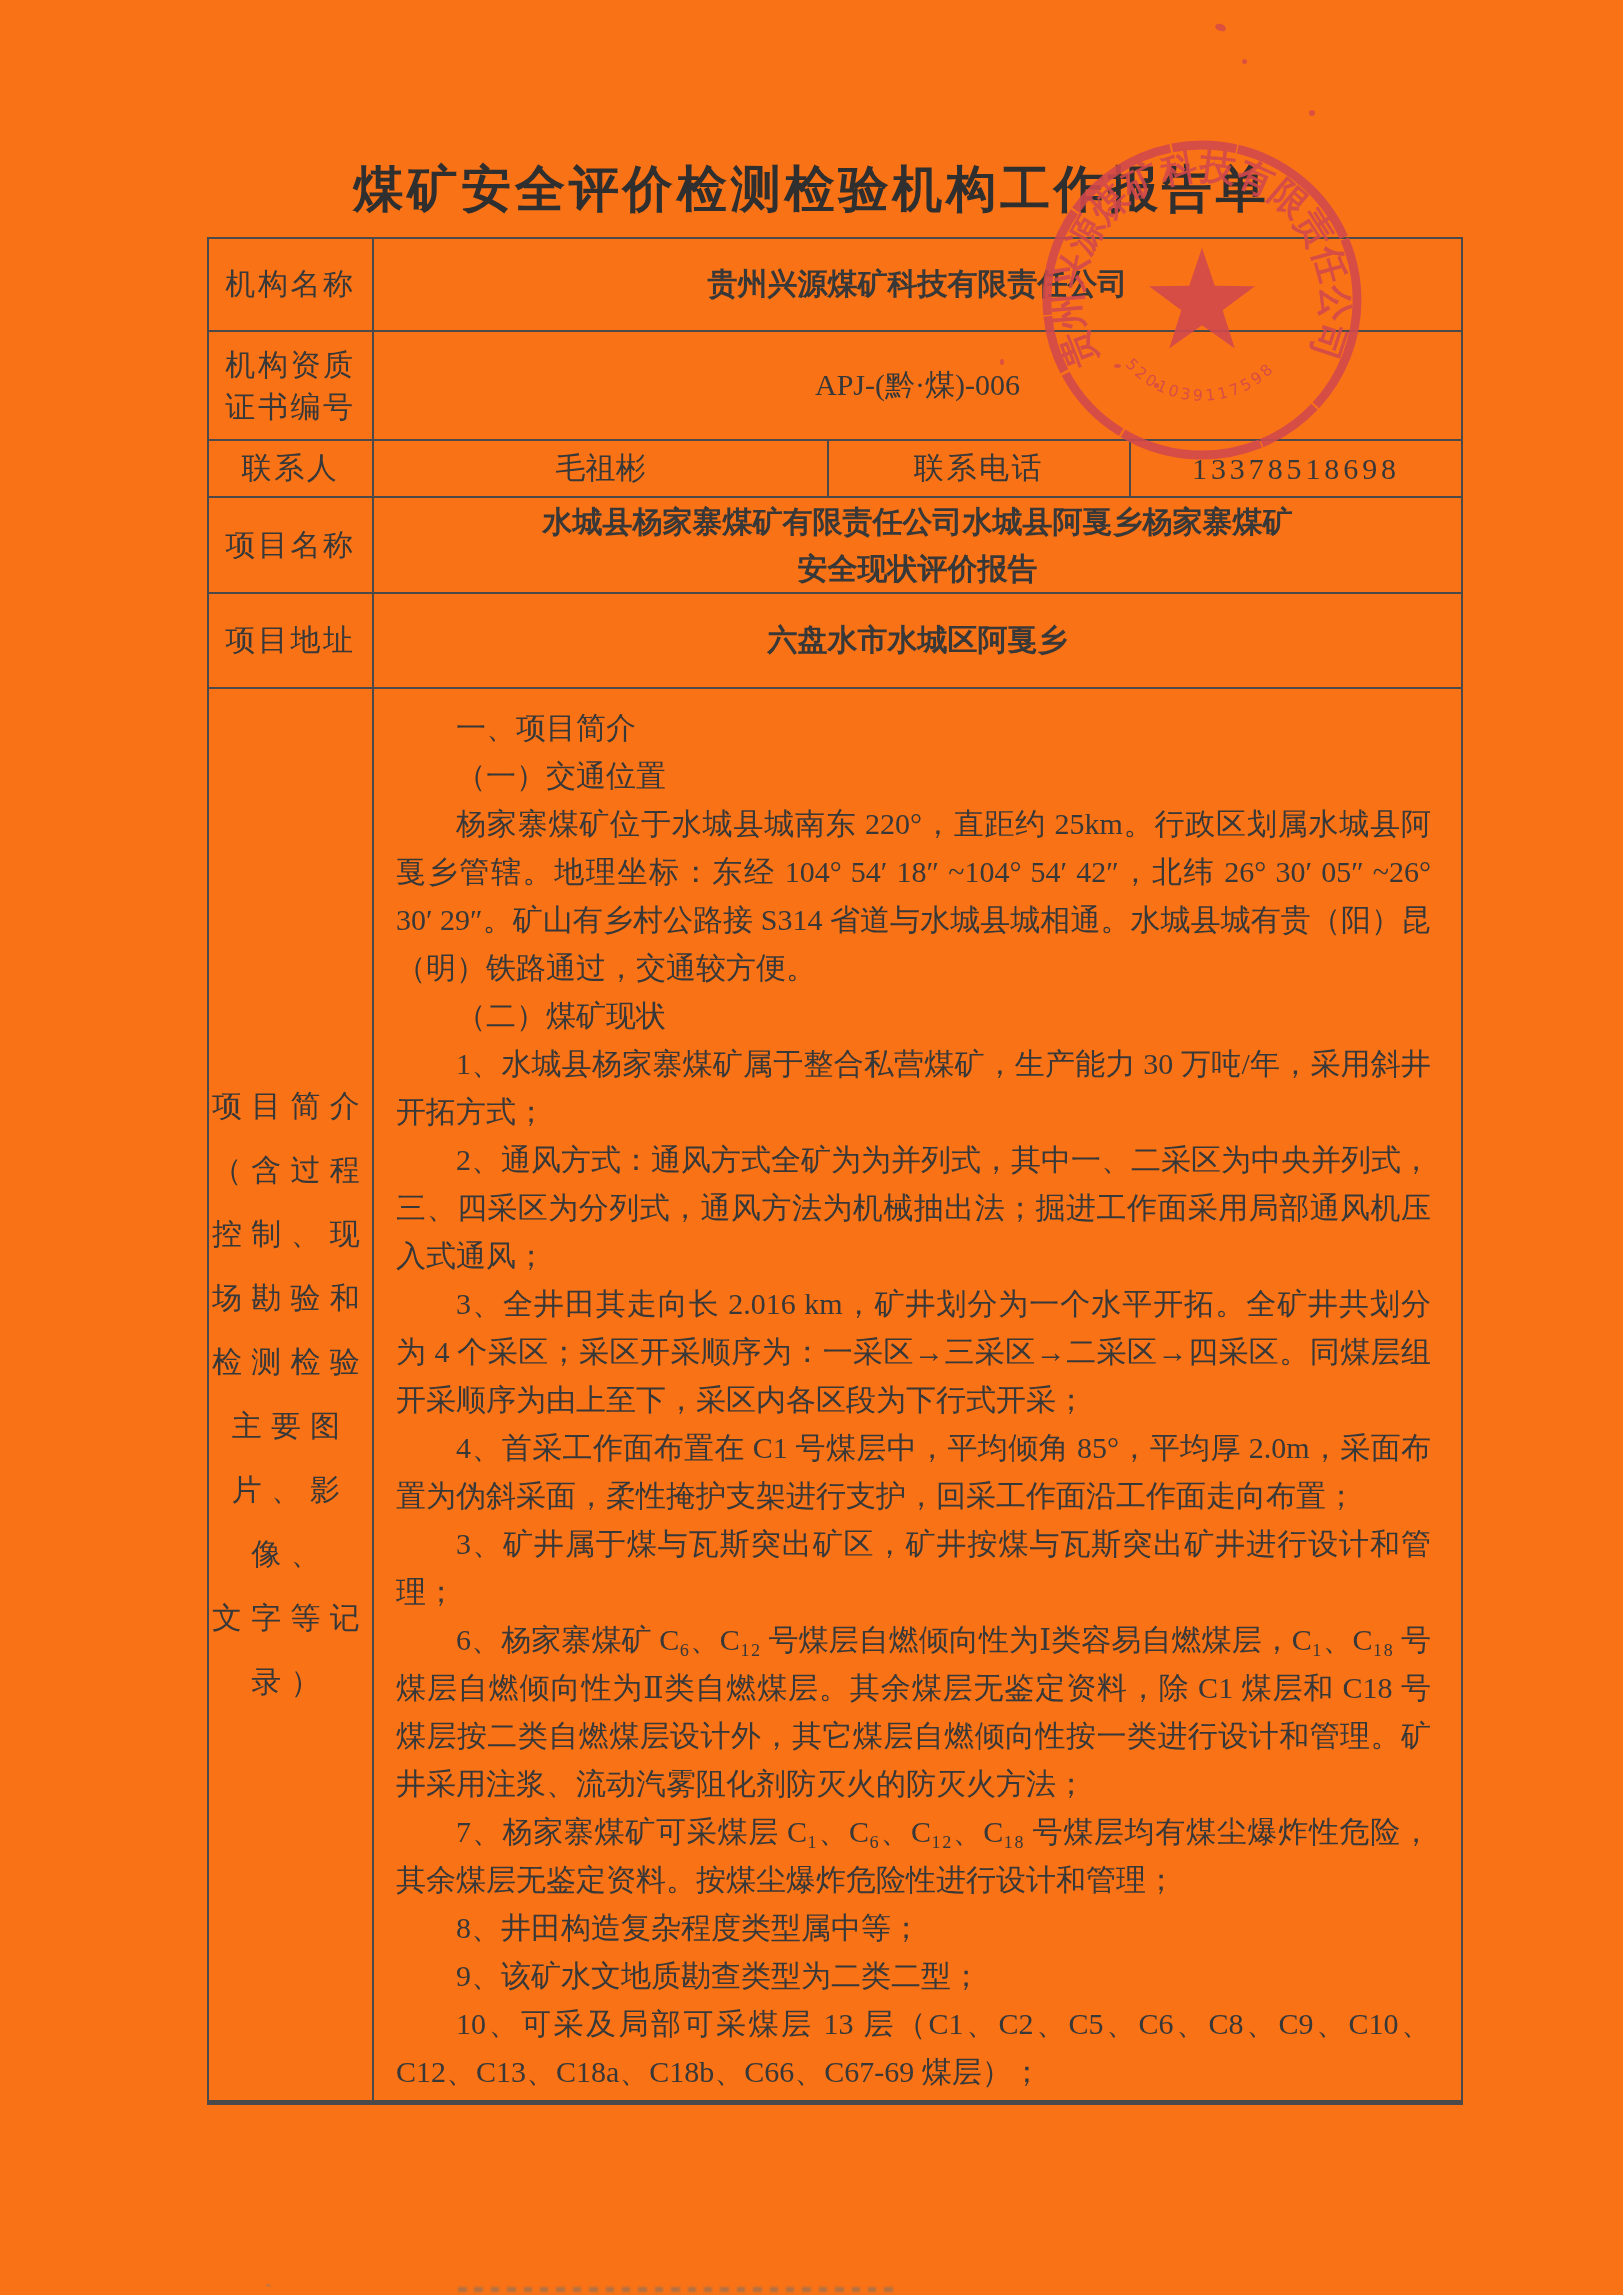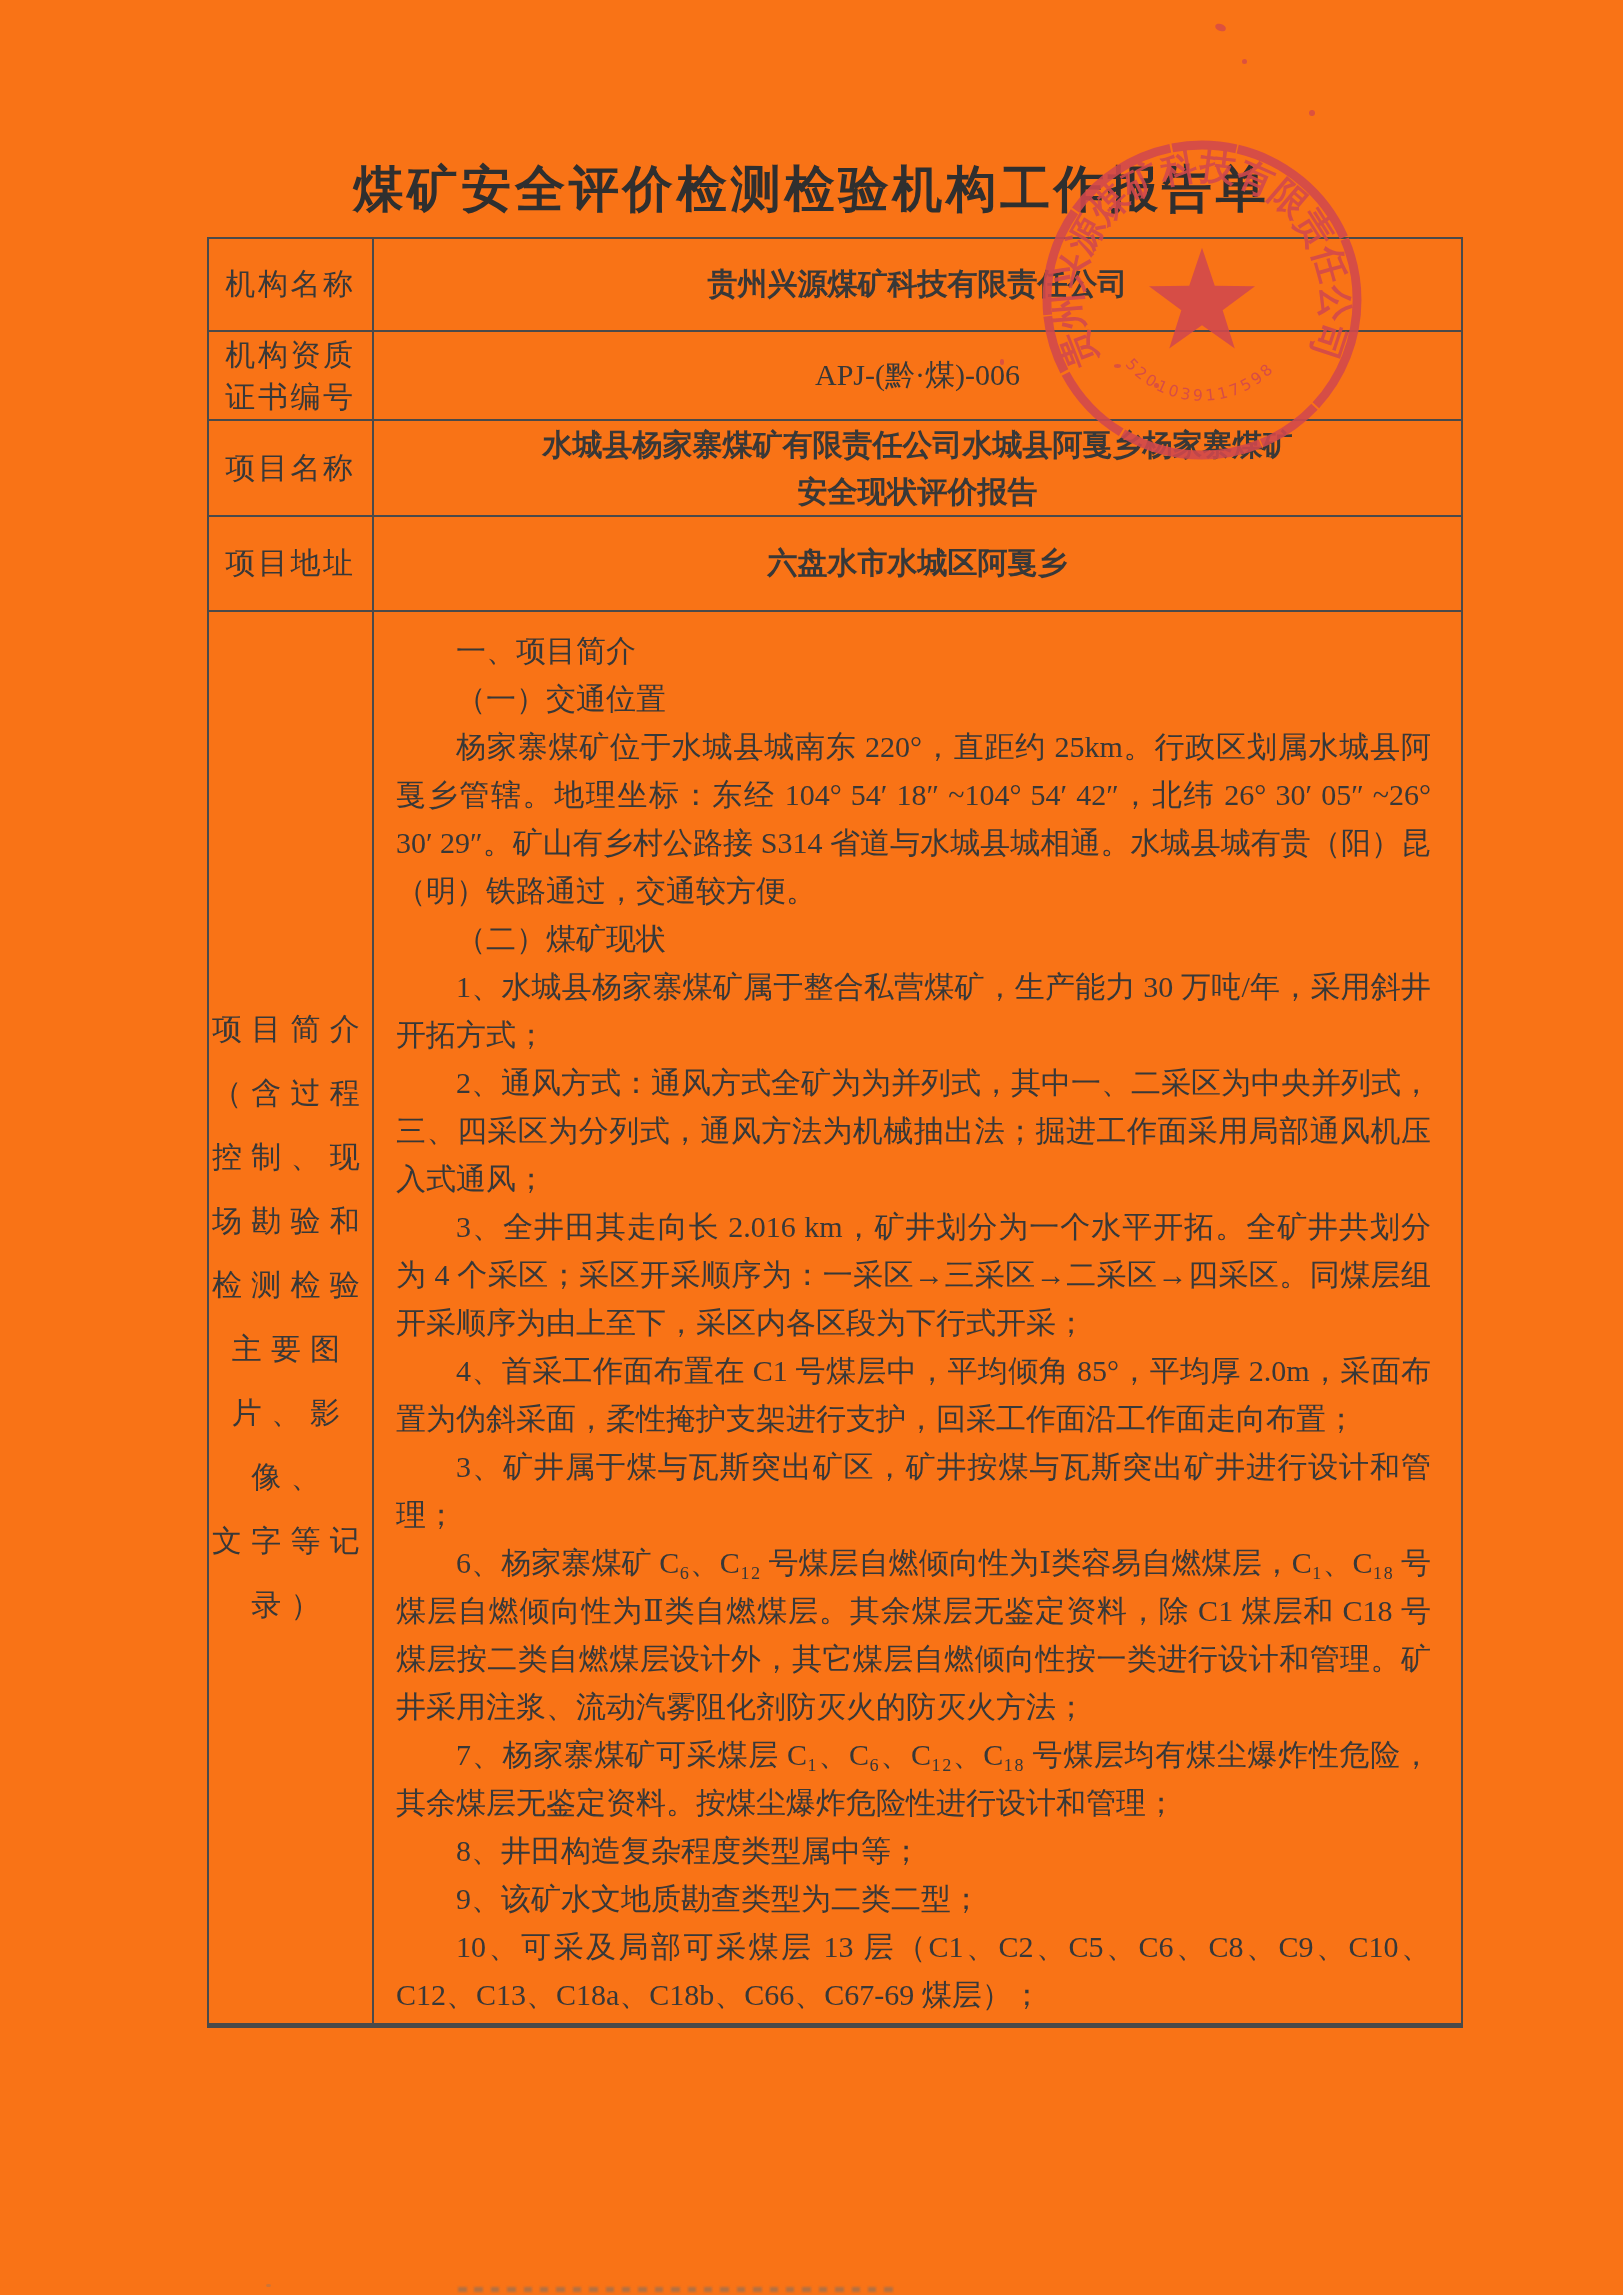--- a/index.html
+++ b/index.html
@@ -129,24 +129,30 @@
       <col style="width:165px">
       <col style="width:455px">
       <col style="width:302px">
       <col style="width:332px">
     </colgroup>
     <tbody>
         <tr style="height:93px">
       <td class="label">机构名称</td>
       <td class="value bold" colspan="3">贵州兴源煤矿科技有限责任公司</td>
     </tr>
-    <tr style="height:89px">
+    <tr style="height:109px">
       <td class="label pre cert-label">机构资质
 证书编号</td>
       <td class="value" colspan="3">APJ-(黔·煤)-006</td>
+    </tr>
+    <tr style="height:57px">
+      <td class="label">联系人</td>
+      <td class="value">毛祖彬</td>
+      <td class="label">联系电话</td>
+      <td class="value phone-cell">13378518698</td>
     </tr>
     <tr style="height:96px">
       <td class="label">项目名称</td>
       <td class="value pre bold project-name-cell" colspan="3">水城县杨家寨煤矿有限责任公司水城县阿戛乡杨家寨煤矿
 安全现状评价报告</td>
     </tr>
     <tr style="height:95px">
       <td class="label">项目地址</td>
       <td class="value bold" colspan="3">六盘水市水城区阿戛乡</td>
     </tr>

